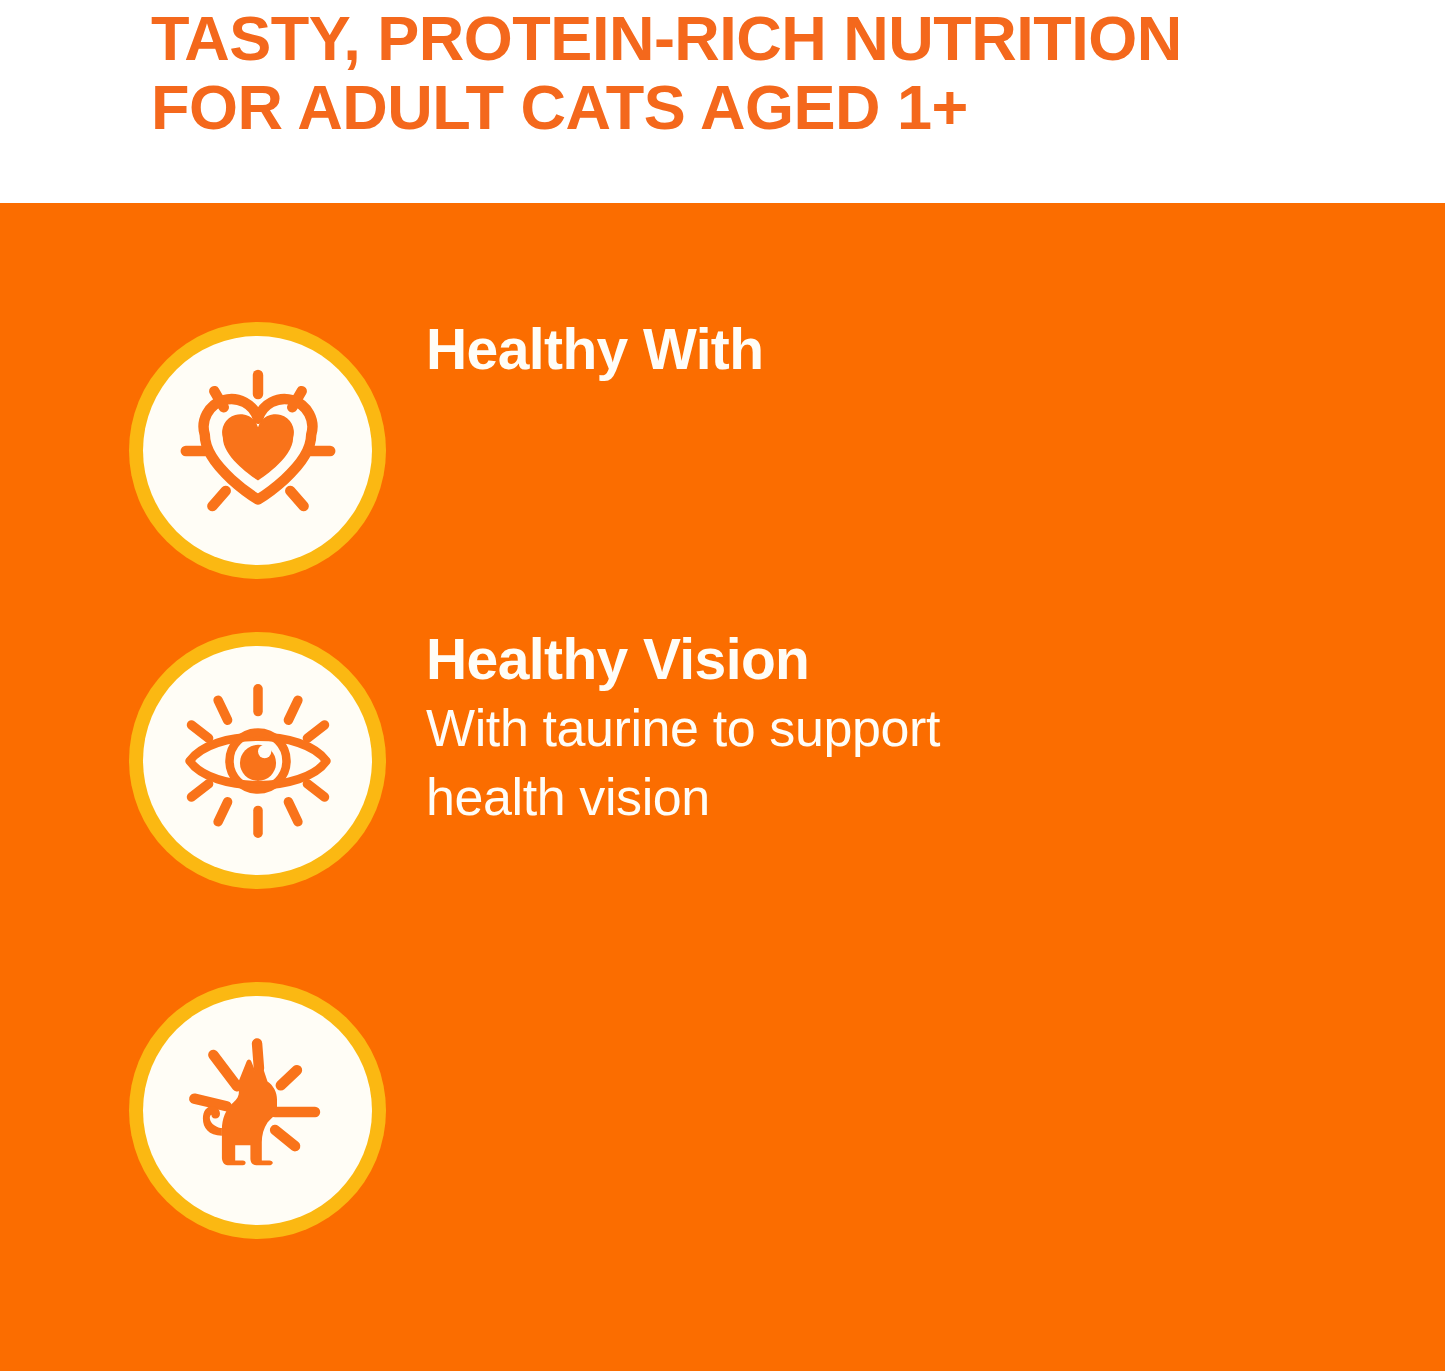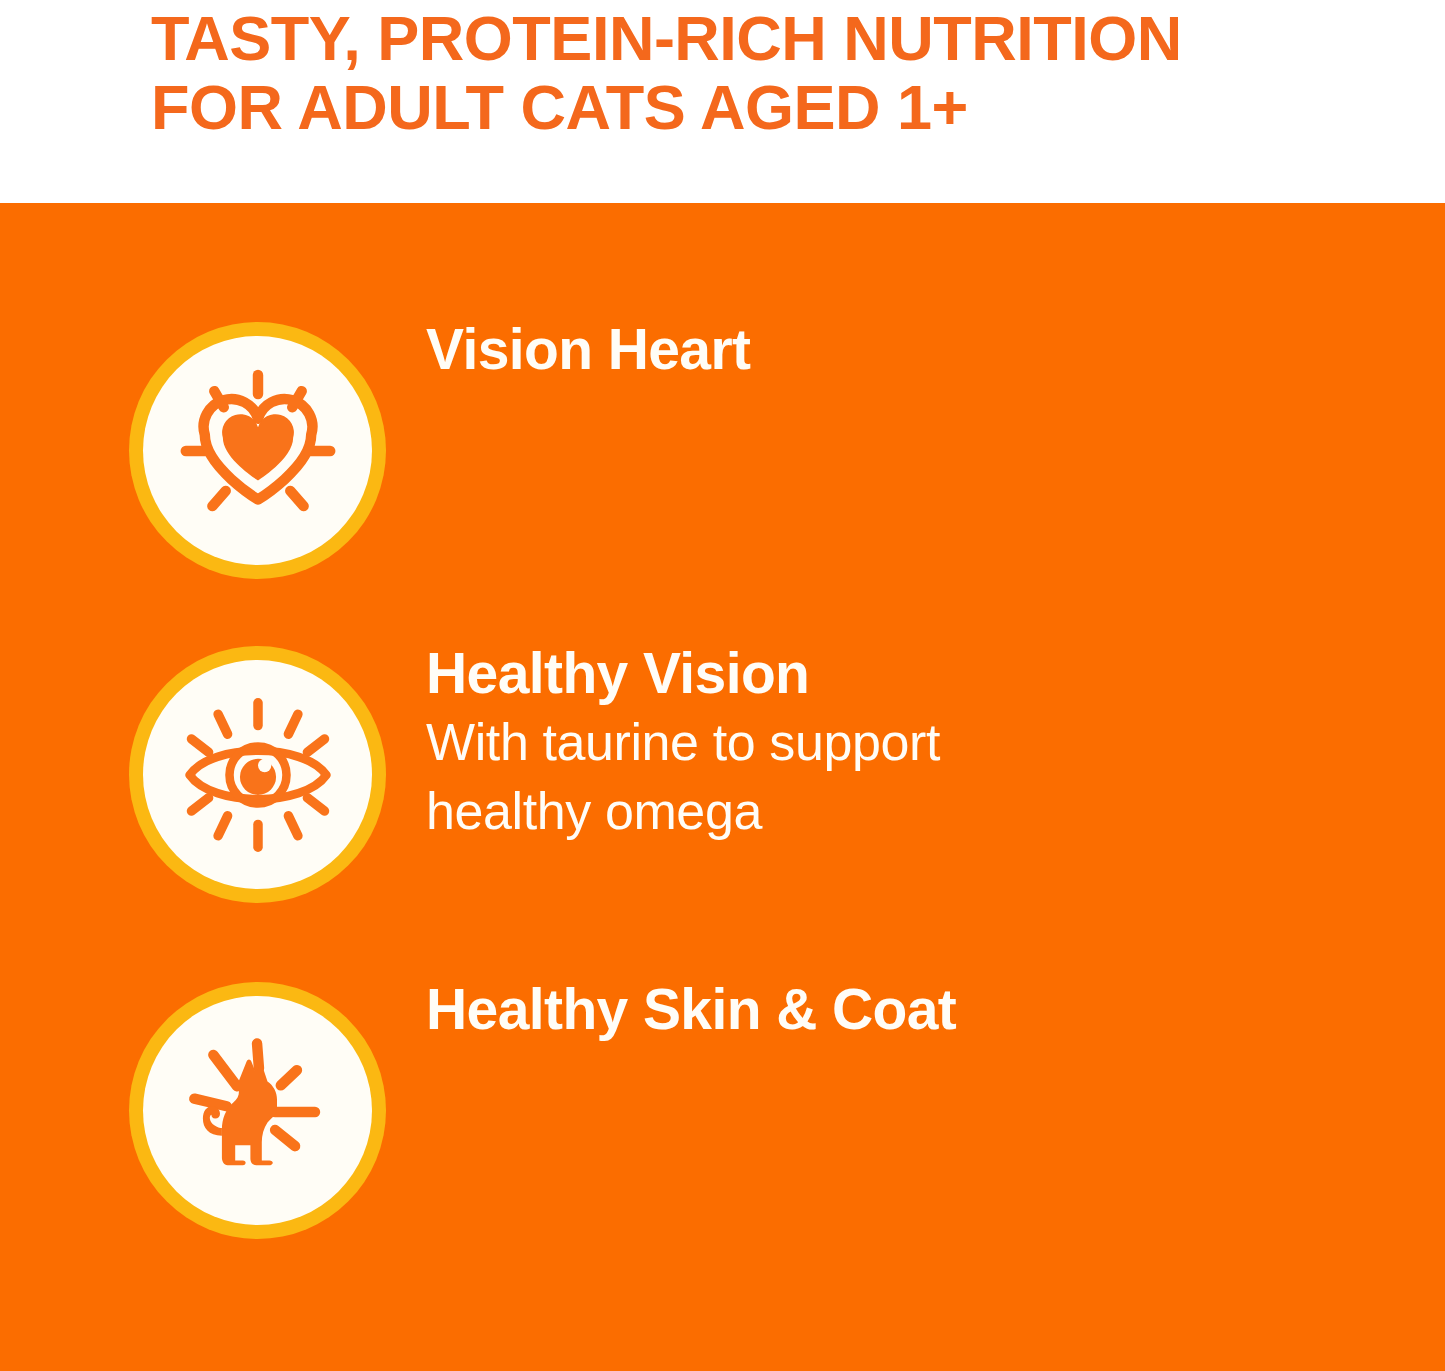--- a/index.html
+++ b/index.html
@@ -54,21 +54,21 @@
   }
 
   
   .row {
     position: absolute;
     left: 0;
     width: 1445px;
     height: 300px;
   }
   #row-0 { top: 119px; }   
-  #row-1 { top: 443px; }
+  #row-1 { top: 429px; }
   #row-2 { top: 779px; }
 
   .badge {
     position: absolute;
     left: 129px;
     top: 0px;
     width: 257px;
     height: 257px;
     border-radius: 50%;
     background: #FBB812;
@@ -148,21 +148,21 @@
 
             <path d="M100 131
                      C 100 131 63 108 63 86
                      A 17.5 17.5 0 0 1 100 75
                      A 17.5 17.5 0 0 1 137 86
                      C 137 108 100 131 100 131 Z" fill="#F9731A" stroke="none"></path>
           </svg>
         </div>
       </div>
       <div class="copy">
-        <div class="benefit-title">Vision Heart</div>
+        <div class="benefit-title">Healthy With</div>
       </div>
     </div>
 
     <div class="row" id="row-1">
       <div class="badge">
         <div class="badge-inner">
           <svg width="190" height="190" viewBox="0 0 200 200" aria-hidden="true">
             <g fill="none" stroke="#F9731A" stroke-width="10" stroke-linecap="round">
               <line x1="100" y1="24" x2="100" y2="48"></line>
               <line x1="100" y1="152" x2="100" y2="176"></line>
@@ -182,21 +182,21 @@
 
             <circle cx="100" cy="102" r="19" fill="#F9731A"></circle>
 
             <circle cx="107" cy="90" r="7" fill="#FFFDF6"></circle>
           </svg>
         </div>
       </div>
       <div class="copy">
         <div class="benefit-title">Healthy Vision</div>
         <div class="benefit-desc">With taurine to support
-healthy omega</div>
+health vision</div>
       </div>
     </div>
 
     <div class="row" id="row-2">
       <div class="badge">
         <div class="badge-inner">
           <svg width="190" height="190" viewBox="0 0 200 200" aria-hidden="true">
             <g fill="none" stroke="#F9731A" stroke-width="11" stroke-linecap="round">
               <line x1="99" y1="29" x2="101" y2="55"></line>
               <line x1="53" y1="41" x2="78" y2="74"></line>
@@ -240,18 +240,17 @@
                      C 42 100 46 95 52 95
                      C 57 95 60 99 60 103
                      C 60 106 58 108 55 108
                      C 52 108 51 106 51 104
                      C 48 105 49 112 54 115
                      C 57 117 60 118 62 118 Z" fill="#F9731A" stroke="none"></path>
           </svg>
         </div>
       </div>
       <div class="copy">
-        <div class="benefit-title">Healthy Skin &amp; Coat</div>
       </div>
     </div>
 
   </div>
 </div>
 
 </body></html>

